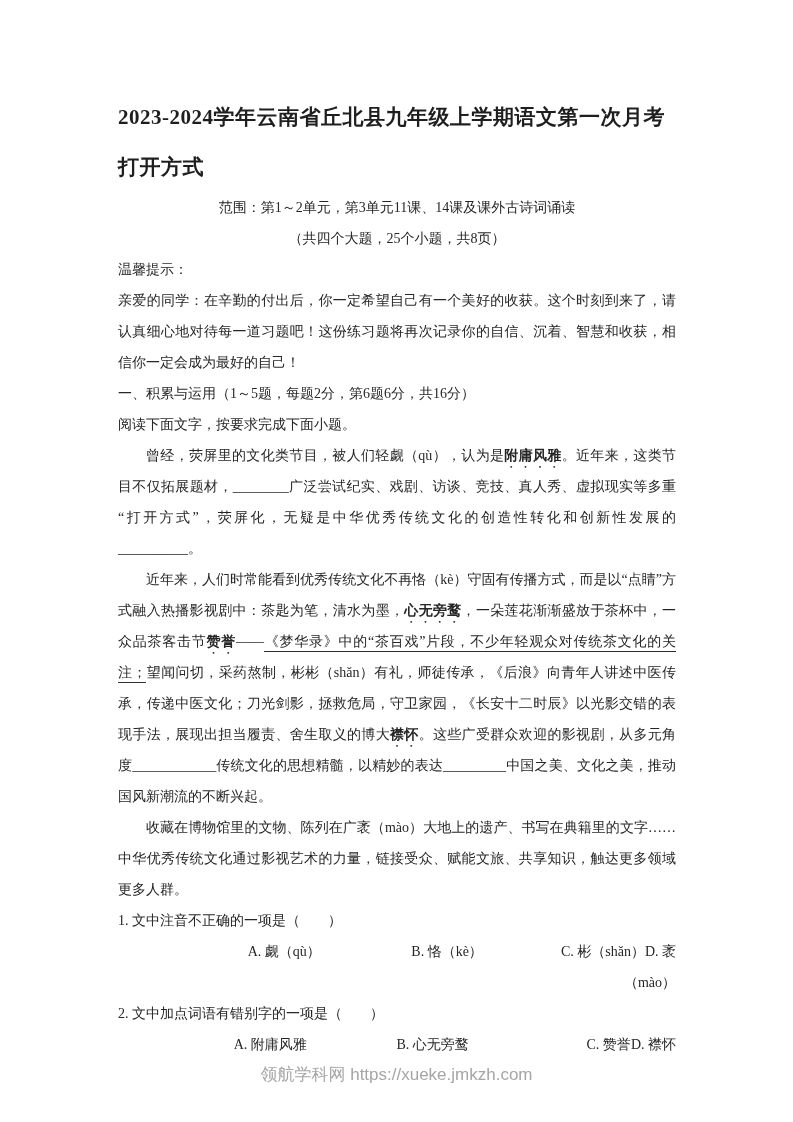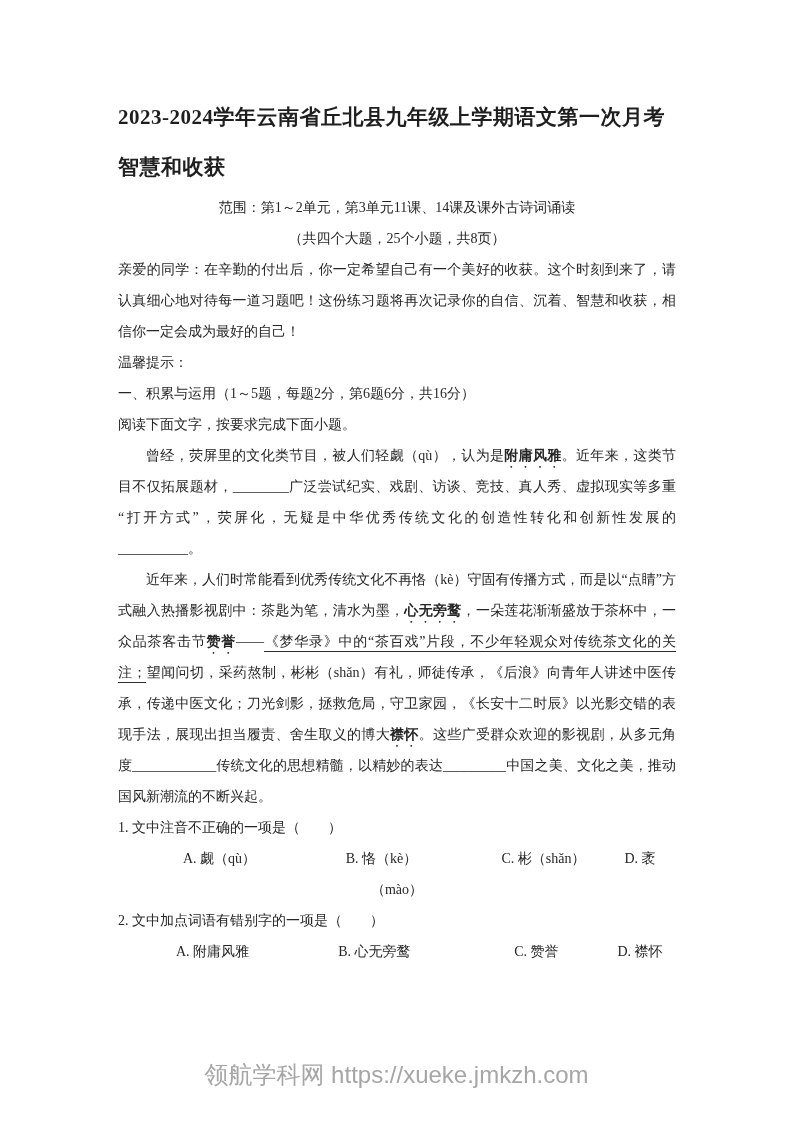--- a/index.html
+++ b/index.html
@@ -26,67 +26,68 @@
     font-size: 21px;
     font-weight: bold;
     line-height: 50px;
     letter-spacing: 0.5px;
     color: #1e1e1e;
   }
   .title .tline { display: block; white-space: nowrap; }
   p { margin: 0; text-align: justify; }
   .center { text-align: center; }
   .ind { text-indent: 2em; }
-  .opts { text-align: center; }
+  .opts { text-align: right; }
   .opt { display: inline-block; width: 162px; }
   .blank { white-space: nowrap; font-family: Liberation Serif, serif; }
   .em {
     -webkit-text-emphasis: filled dot;
     text-emphasis: filled dot;
     -webkit-text-emphasis-position: under right;
     text-emphasis-position: under right;
     font-weight: bold;
   }
   .u {
     border-bottom: 1px solid #2e2e2e;
     padding-bottom: 2px;
   }
   .footer {
     position: absolute;
     left: 0;
     right: 0;
     top: 1062px;
     text-align: center;
     font-family: "Liberation Sans", "DejaVu Sans", sans-serif;
-    font-size: 24px;
+    font-size: 17px;
     line-height: 26px;
     color: #a6a6a6;
   }
 </style>
 </head>
 <body>
 
 <div class="page">
 
   <h1 class="title">
     <span class="tline">2023-2024学年云南省丘北县九年级上学期语文第一次月考</span>
-    <span class="tline">智慧和收获</span>
+    <span class="tline">打开方式</span>
   </h1>
 
   <p class="center">范围：第1～2单元，第3单元11课、14课及课外古诗词诵读</p>
   <p class="center">（共四个大题，25个小题，共8页）</p>
 
+  <p>温馨提示：</p>
   <p>亲爱的同学：在辛勤的付出后，你一定希望自己有一个美好的收获。这个时刻到来了，请认真细心地对待每一道习题吧！这份练习题将再次记录你的自信、沉着、智慧和收获，相信你一定会成为最好的自己！</p>
-  <p>温馨提示：</p>
 
   <p>一、积累与运用（1～5题，每题2分，第6题6分，共16分）</p>
   <p>阅读下面文字，按要求完成下面小题。</p>
 
   <p class="ind"><span>曾经，荧屏里的文化类节目，被人们轻觑（qù），认为是</span><span class="em">附庸风雅</span><span>。近年来，这类节目不仅拓展题材，</span><span class="blank">________</span><span>广泛尝试纪实、戏剧、访谈、竞技、真人秀、虚拟现实等多重“打开方式”，荧屏化，无疑是中华优秀传统文化的创造性转化和创新性发展的</span><span class="blank">__________</span><span>。</span></p>
   <p class="ind"><span>近年来，人们时常能看到优秀传统文化不再恪（kè）守固有传播方式，而是以“点睛”方式融入热播影视剧中：茶匙为笔，清水为墨，</span><span class="em">心无旁鹜</span><span>，一朵莲花渐渐盛放于茶杯中，一众品茶客击节</span><span class="em">赞誉</span><span>——</span><span class="u">《梦华录》中的“茶百戏”片段，不少年轻观众对传统茶文化的关注；</span><span>望闻问切，采药熬制，彬彬（shǎn）有礼，师徒传承，《后浪》向青年人讲述中医传承，传递中医文化；刀光剑影，拯救危局，守卫家园，《长安十二时辰》以光影交错的表现手法，展现出担当履责、舍生取义的博大</span><span class="em">襟怀</span><span>。这些广受群众欢迎的影视剧，从多元角度</span><span class="blank">____________</span><span>传统文化的思想精髓，以精妙的表达</span><span class="blank">_________</span><span>中国之美、文化之美，推动国风新潮流的不断兴起。</span></p>
+  <p class="ind"><span>收藏在博物馆里的文物、陈列在广袤（mào）大地上的遗产、书写在典籍里的文字……中华优秀传统文化通过影视艺术的力量，链接受众、赋能文旅、共享知识，触达更多领域更多人群。</span></p>
 
   <p>1. 文中注音不正确的一项是（　　）</p>
   <p class="opts">
     <span class="opt">A. 觑（qù）</span><span class="opt">B. 恪（kè）</span><span class="opt">C. 彬（shǎn）</span><span>D. 袤（mào）</span>
   </p>
 
   <p>2. 文中加点词语有错别字的一项是（　　）</p>
   <p class="opts">
     <span class="opt">A. 附庸风雅</span><span class="opt">B. 心无旁鹜</span><span class="opt">C. 赞誉</span><span>D. 襟怀</span>
   </p>

